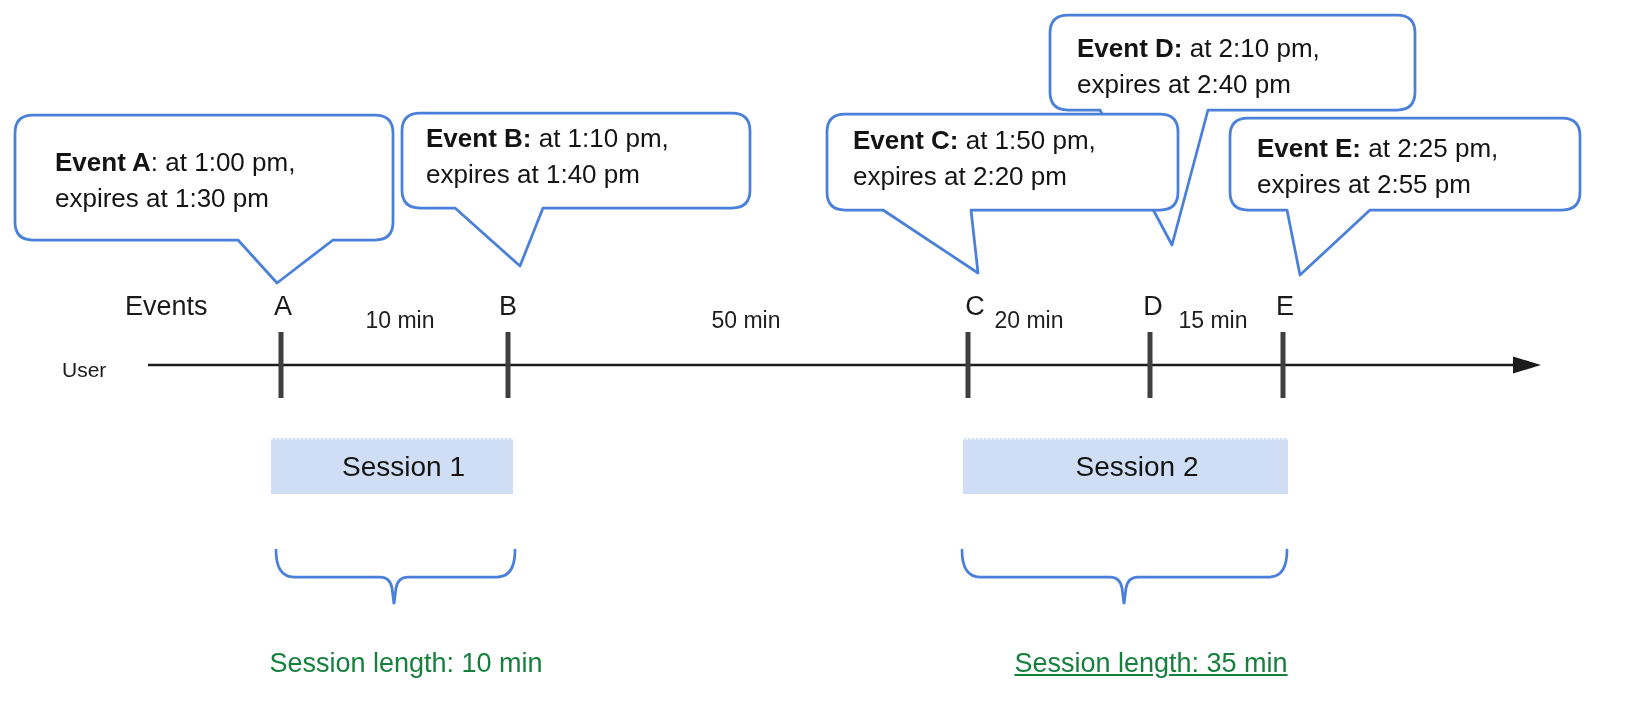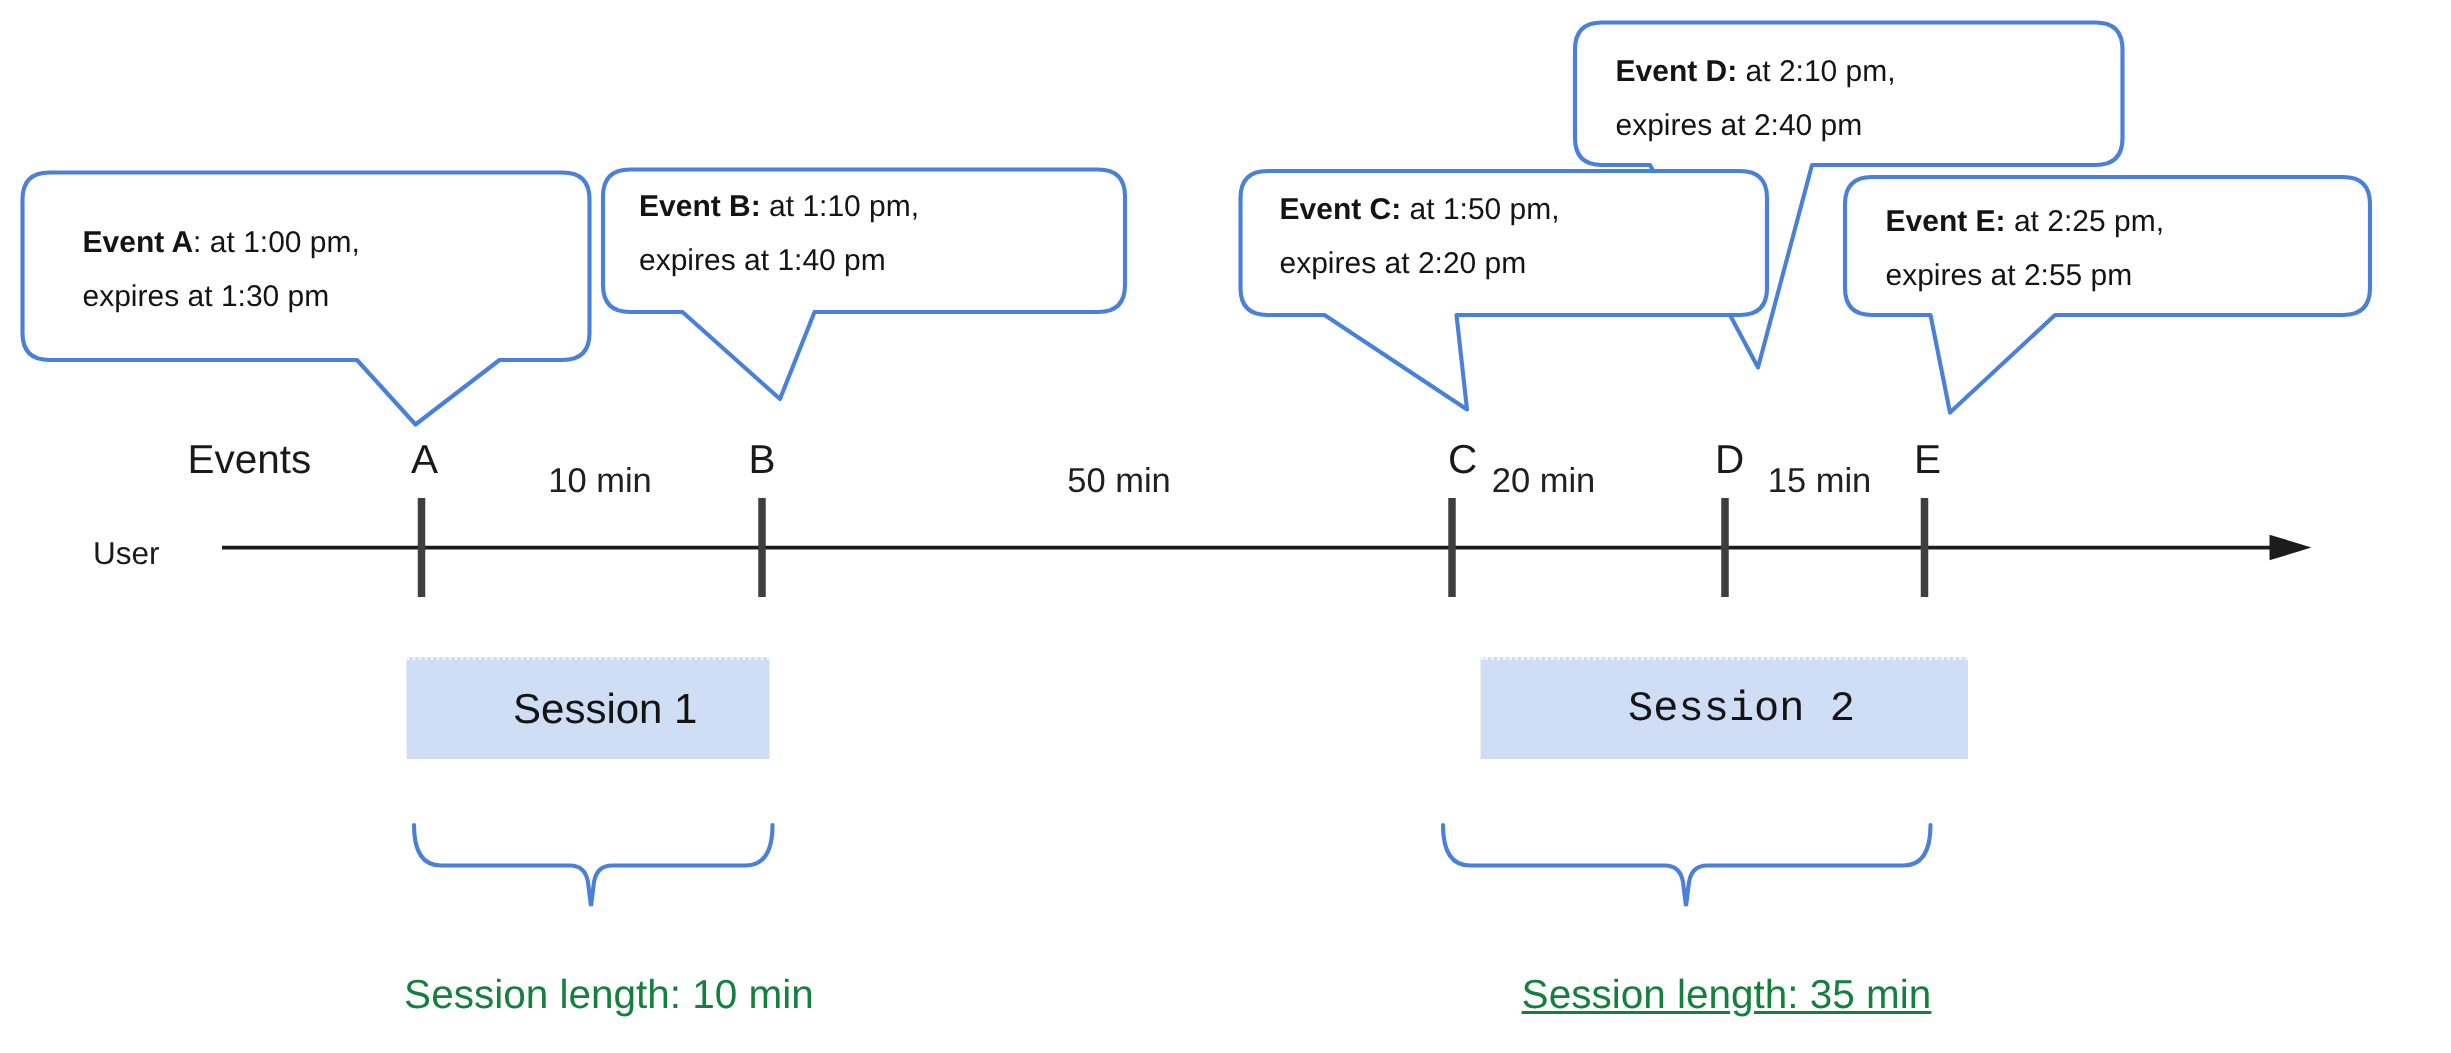--- a/index.html
+++ b/index.html
@@ -7,30 +7,30 @@
     position:relative;
     width:1634px;height:702px;
     background:#ffffff;
     font-family:"Liberation Sans", sans-serif;
     color:#1a1a1a;
     overflow:hidden;
   }
   #canvas svg{position:absolute;left:0;top:0;}
   .abs{position:absolute;white-space:nowrap;}
   .bubble-text{
-    font-size:20px;line-height:36px;color:#141414;
+    font-size:26px;line-height:36px;color:#141414;
     white-space:pre-line;
   }
   .bubble-text b{font-weight:700;}
   .axis-letter{font-size:27px;transform:translateX(-50%);}
   .events-label{font-size:27px;}
   .interval-label{font-size:23px;transform:translateX(-50%);color:#202020;}
   .user-label{font-size:21px;}
   .session-box{
-    position:absolute;top:438px;height:68px;
+    position:absolute;top:438px;height:56px;
     background:#cfdef5;border-top:2px dotted #eff4fc;box-sizing:border-box;
     display:flex;align-items:center;justify-content:center;
     font-size:28px;color:#141414;padding-left:23px;
   }
   .session-length{font-size:27px;color:#15803d;transform:translateX(-50%);}
 </style>
 </head>
 <body>
 
 <div id="canvas">
@@ -85,20 +85,20 @@
   <div class="abs axis-letter" style="left:1285px;top:291px;">E</div>
 
   <div class="abs interval-label" style="left:400px;top:307px;">10 min</div>
   <div class="abs interval-label" style="left:746px;top:307px;">50 min</div>
   <div class="abs interval-label" style="left:1029px;top:307px;">20 min</div>
   <div class="abs interval-label" style="left:1213px;top:307px;">15 min</div>
 
   <div class="session-box" style="left:271px;width:242px;">
       <span>Session 1</span>
     </div>
-  <div class="session-box" style="left:987px;width:325px;font-family:Liberation Mono, monospace;">
+  <div class="session-box" style="left:963px;width:325px;">
       <span>Session 2</span>
     </div>
 
   <div class="abs session-length" style="left:406px;top:648px;">Session length: 10 min</div>
   <div class="abs session-length" style="left:1151px;top:648px;text-decoration:underline;">Session length: 35 min</div>
 
 </div>
 
 </body></html>

